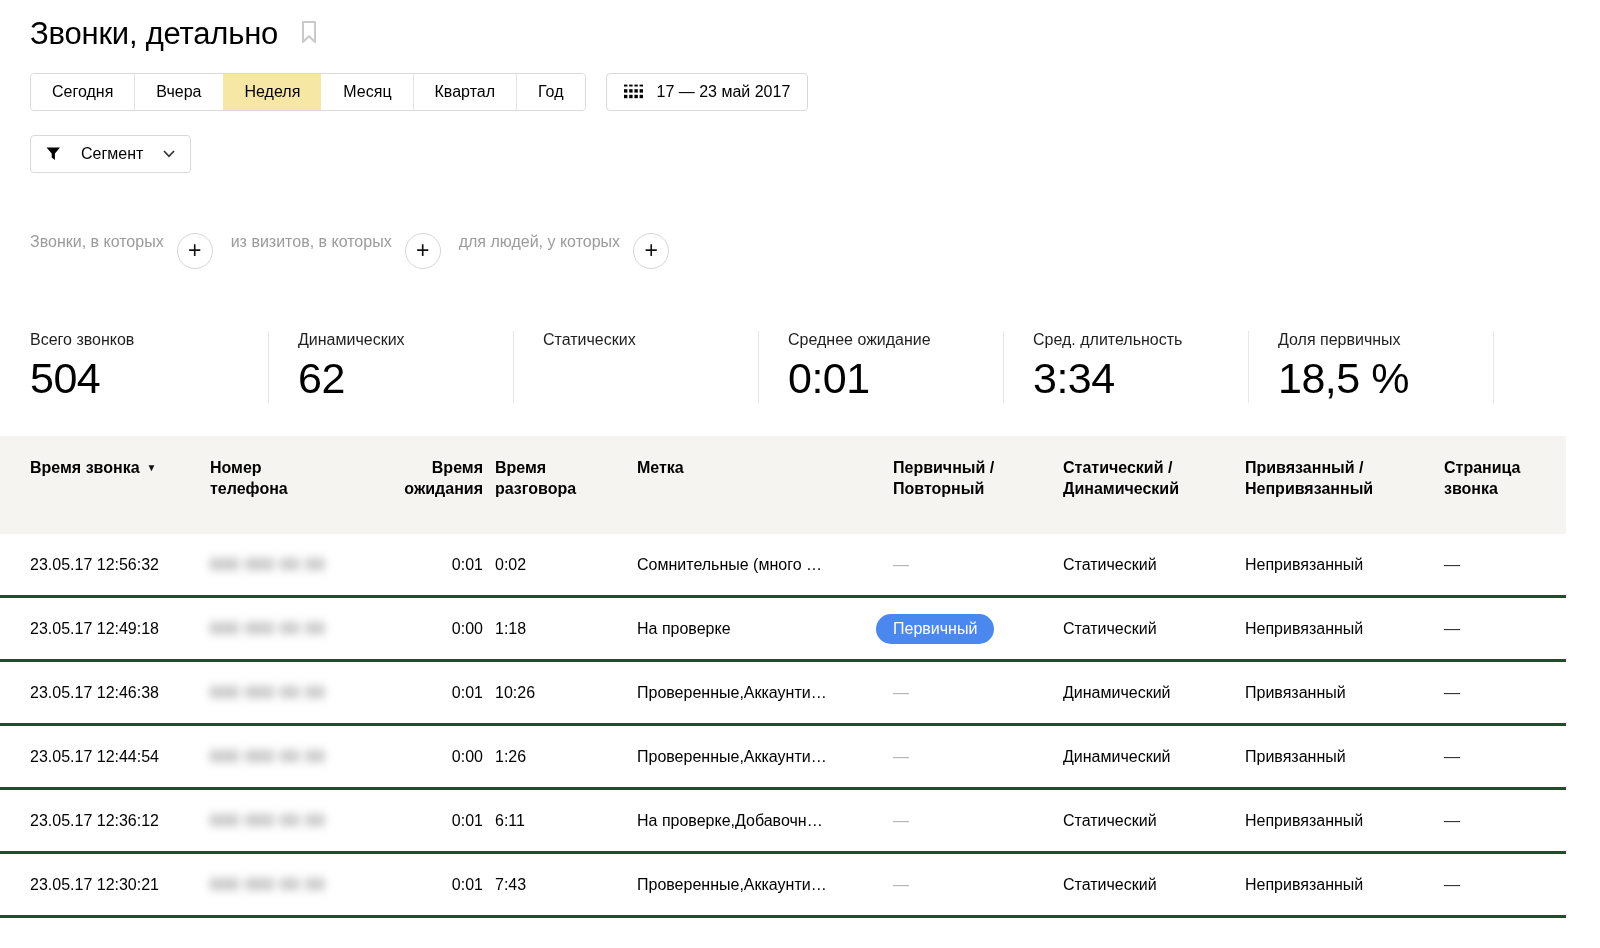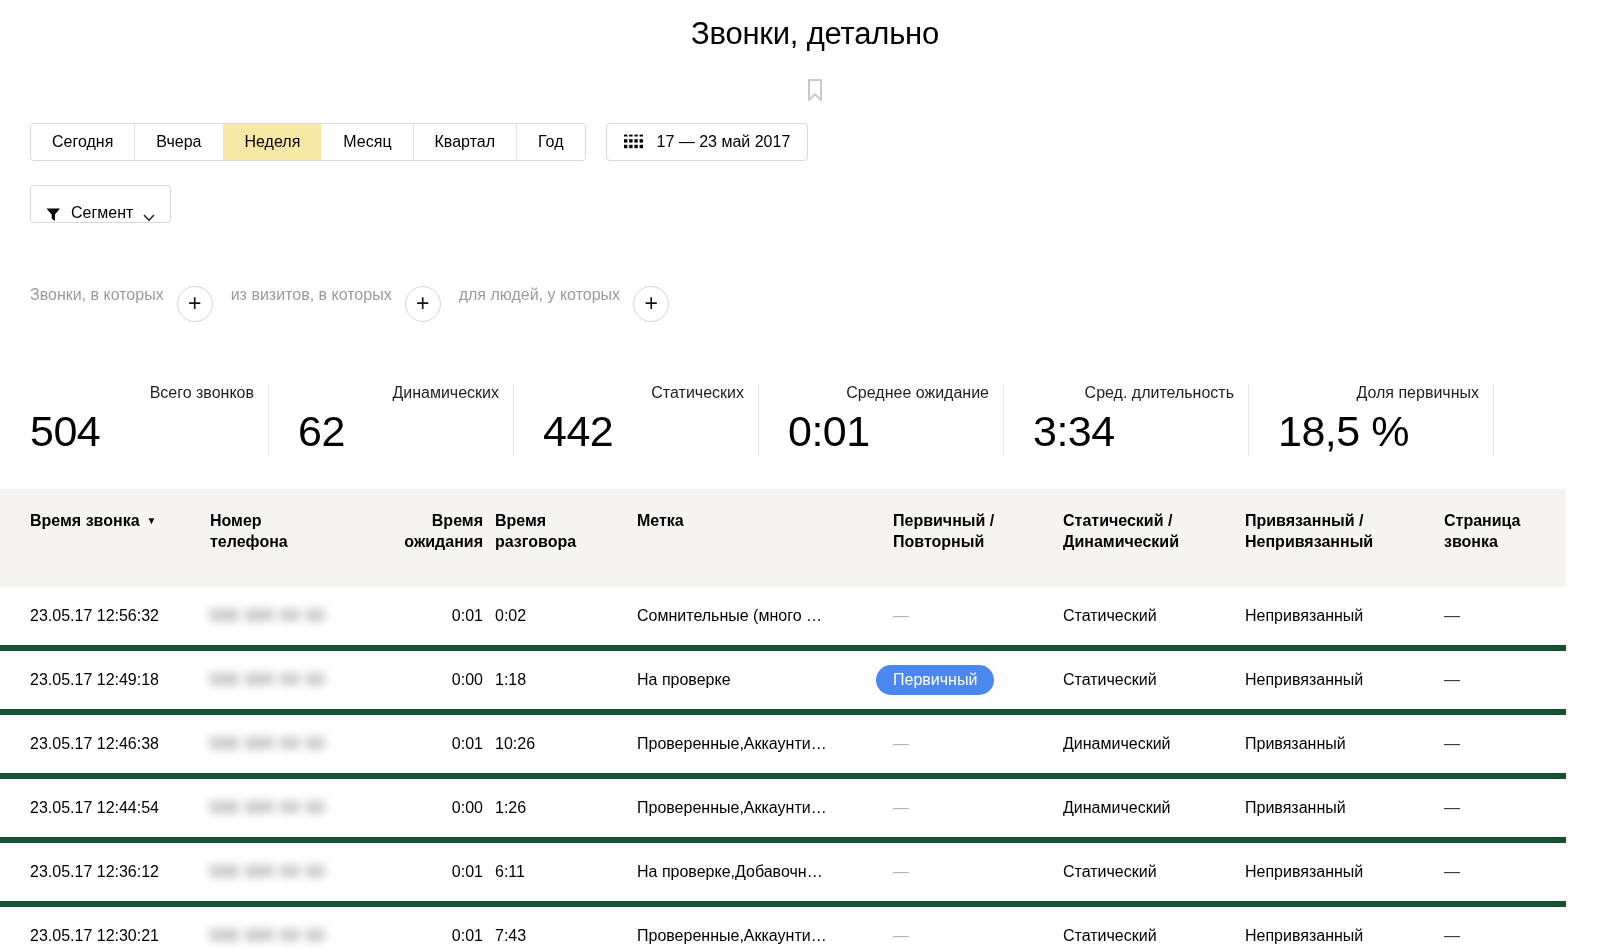--- a/index.html
+++ b/index.html
@@ -4,56 +4,56 @@
 <style>
   * { box-sizing: border-box; }
   html,body { margin:0; padding:0; }
   body {
     width:1600px; height:948px; background:#fff; color:#000;
     font-family:"Liberation Sans", sans-serif; overflow:hidden;
   }
   .page { padding-left:30px; }
 
   
-  .title-row { display:flex; align-items:center; gap:22px; padding-top:16px;flex-direction:column; }
+  .title-row { display:flex; gap:22px; padding-top:16px; }
   .page-title { font-size:31px; font-weight:400; margin:0; letter-spacing:-0.2px; }
   .bookmark { width:18px; height:24px; margin-top:4px; cursor:pointer; }
 
   
   .toolbar-row { display:flex; align-items:center; gap:20px; margin-top:21px; }
   .tab-group { display:flex; border:1px solid #d9d9d9; border-radius:4px; overflow:hidden; height:38px; background:#fff; }
   .tab { display:flex; align-items:center; padding:0 21px; font-size:16px; border-left:1px solid #e4e4e4; cursor:pointer; white-space:nowrap; background:#fff; }
   .tab:first-child { border-left:none; }
   .tab.selected { background:#f7e7a4; border-left-color:transparent; }
   .tab.selected + .tab { border-left-color:transparent; }
   .date-btn { display:flex; align-items:center; gap:14px; height:38px; border:1px solid #d9d9d9; border-radius:4px; padding:0 17px; font-size:16px; cursor:pointer; background:#fff; white-space:nowrap; }
 
   
-  .segment-btn { margin-top:24px; display:inline-flex; align-items:flex-end; gap:10px; height:38px; border:1px solid #d9d9d9; border-radius:4px; padding:0 15px; font-size:16px; cursor:pointer; background:#fff; }
+  .segment-btn { margin-top:24px; display:inline-flex; align-items:center; gap:20px; height:38px; border:1px solid #d9d9d9; border-radius:4px; padding:0 15px; font-size:16px; cursor:pointer; background:#fff; }
 
   
   .filter-row { margin-top:60px; display:flex; align-items:flex-start; font-size:16px; color:#9b9b9b; }
   .filter-label { margin-right:13px; }
   .plus-btn { width:36px; height:36px; border:1px solid #d6d6d6; border-radius:50%; background:#fff; display:flex; align-items:center; justify-content:center; cursor:pointer; margin-right:18px; padding:0; }
   .plus-glyph { font-size:23px; line-height:1; color:#111; font-weight:400; margin-top:-2px; }
 
   
   .stats-row { margin-top:62px; display:flex; }
   .stat { width:245px; padding-right:14px; }
   .stat:first-child { width:238px; }
   .stat + .stat { border-left:1px solid #e7e7e7; padding-left:29px; }
   .stats-end { border-left:1px solid #e7e7e7; width:1px; }
-  .stat-label { font-size:16px; color:#1f1f1f;text-align:right; }
+  .stat-label { font-size:16px; color:#1f1f1f; }
   .stat-value { font-size:43px; font-weight:400; margin-top:5px; letter-spacing:-0.5px; }
 
   
   .calls-table { margin-top:33px; margin-left:-30px; width:1566px; font-size:16px; }
   .thead { display:flex; background:#f5f4f1; height:98px; padding:21px 0 0 30px; font-weight:700; line-height:21px; }
   .th { padding-right:12px; cursor:pointer; }
-  .tr { display:flex; align-items:center; height:64px; padding-left:30px; border-bottom:6px solid #14532d; background:#fff; }
+  .tr { display:flex; align-items:center; height:64px; padding-left:30px; border-bottom:3px solid #14532d; background:#fff; }
   .td { padding-right:12px; }
   .c1 { width:180px; }
   .c2 { width:145px; }
   .c3 { width:140px;text-align:right; }
   .c4 { width:142px; }
   .c5 { width:256px; white-space:nowrap; overflow:hidden; }
   .c6 { width:170px; }
   .c7 { width:182px; }
   .c8 { width:199px; }
   .c9 { width:122px; }
@@ -139,21 +139,20 @@
     <div class="stat">
       <div class="stat-label">Всего звонков</div>
       <div class="stat-value">504</div>
     </div>
     <div class="stat">
       <div class="stat-label">Динамических</div>
       <div class="stat-value">62</div>
     </div>
     <div class="stat">
       <div class="stat-label">Статических</div>
-      <div class="stat-value">442</div>
     </div>
     <div class="stat">
       <div class="stat-label">Среднее ожидание</div>
       <div class="stat-value">0:01</div>
     </div>
     <div class="stat">
       <div class="stat-label">Сред. длительность</div>
       <div class="stat-value">3:34</div>
     </div>
     <div class="stat">

